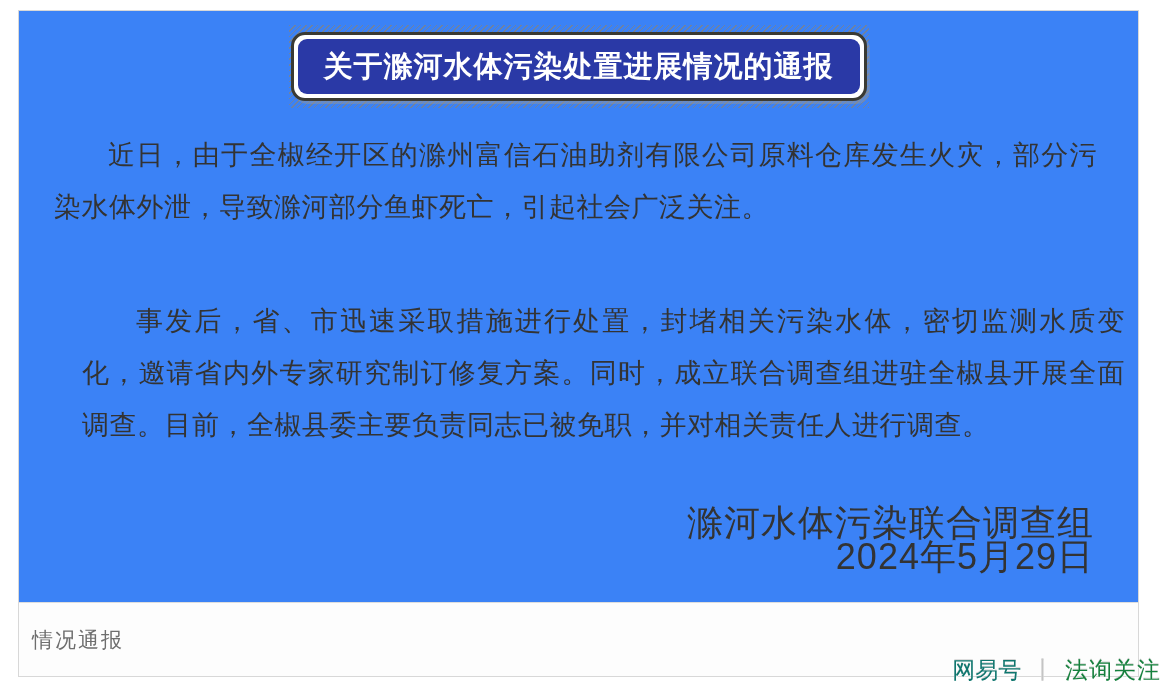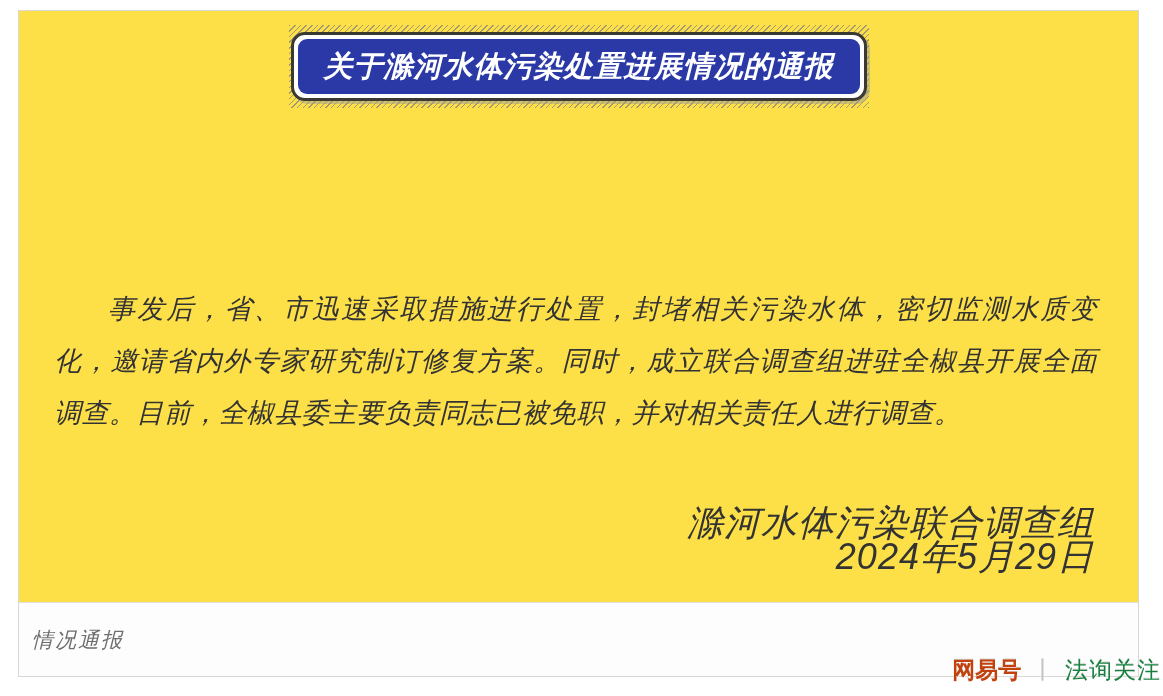--- a/index.html
+++ b/index.html
@@ -14,24 +14,23 @@
     height: 696px;
     background: #ffffff;
     overflow: hidden;
   }
   .card {
     position: absolute;
     left: 18px;
     top: 10px;
     width: 1121px;
     height: 667px;
-    background: #fde047;
+    background: #3b82f6;
     border: 1px solid #d8d8d8;
     box-sizing: border-box;
-    font-style: italic;
   }
   
   .banner-hatch {
     position: absolute;
     top: 14px;
     left: 50%;
     transform: translateX(-50%);
     padding: 7px 2px;
     background: repeating-linear-gradient(
       135deg,
@@ -64,21 +63,21 @@
     width: 1043px;
     margin: 0;
     font-size: 27px;
     line-height: 52px;
     color: #333333;
     text-align: justify;
     text-indent: 2em;
     letter-spacing: 0.5px;
   }
   .p1 { top: 118px; }
-  .p2 { top: 272px; }
+  .p2 { top: 284px; margin-left: 28px; }
   .signature, .date {
     position: absolute;
     right: 44px;
     font-size: 36px;
     line-height: 27px;
     color: #333333;
     letter-spacing: 1px;
   }
   .signature { top: 498px; }
   .date { top: 532px; text-align: right; }
@@ -107,22 +106,22 @@
     position: absolute;
     top: 657px;
     right: 2px;
     font-size: 23px;
     line-height: 26px;
     color: #c9c9c9;
     text-shadow: 0 1px 0 rgba(255,255,255,0.95), 0 -1px 0 rgba(150,150,150,0.4);
     white-space: nowrap;
   }
   .wm-brand {
-    font-weight: bold;
-    color: #c2410c;
+    font-weight: normal;
+    color: #0f766e;
   }
   .wm-sep {
     color: #c4c4c4;
     padding: 0 4px;
   }
   .wm-account {
     color: #15803d;
     letter-spacing: 1px;
   }
 </style>
@@ -131,20 +130,21 @@
 
 <div class="page">
   <div class="card">
 
     <div class="banner-hatch">
       <div class="banner-outer">
         <div class="banner-inner" style="background: rgb(42, 57, 166); color: rgb(255, 255, 255);">关于滁河水体污染处置进展情况的通报</div>
       </div>
     </div>
 
+    <p class="para p1">近日，由于全椒经开区的滁州富信石油助剂有限公司原料仓库发生火灾，部分污染水体外泄，导致滁河部分鱼虾死亡，引起社会广泛关注。</p>
 
     <p class="para p2">事发后，省、市迅速采取措施进行处置，封堵相关污染水体，密切监测水质变化，邀请省内外专家研究制订修复方案。同时，成立联合调查组进驻全椒县开展全面调查。目前，全椒县委主要负责同志已被免职，并对相关责任人进行调查。</p>
 
     <div class="signature">滁河水体污染联合调查组</div>
 
     <div class="date">2024年5月29日</div>
 
     <div class="caption-bar">
       <span class="caption">情况通报</span>
     </div>

